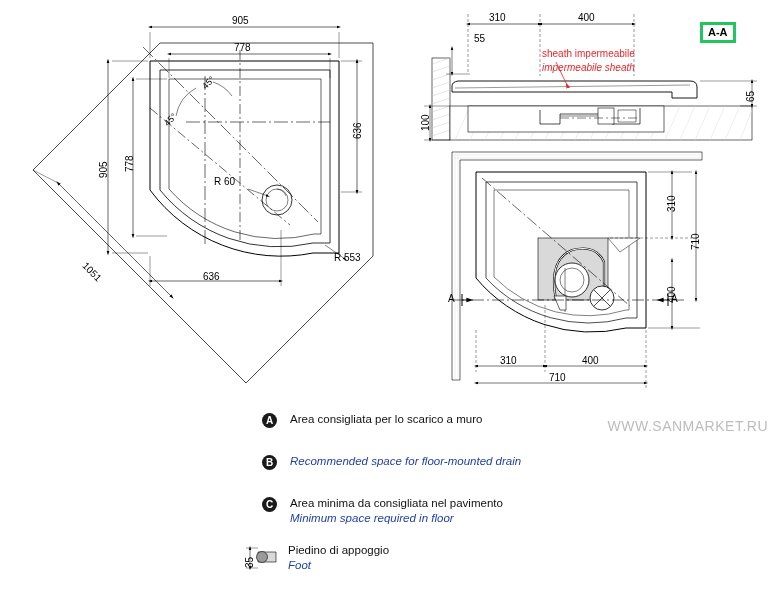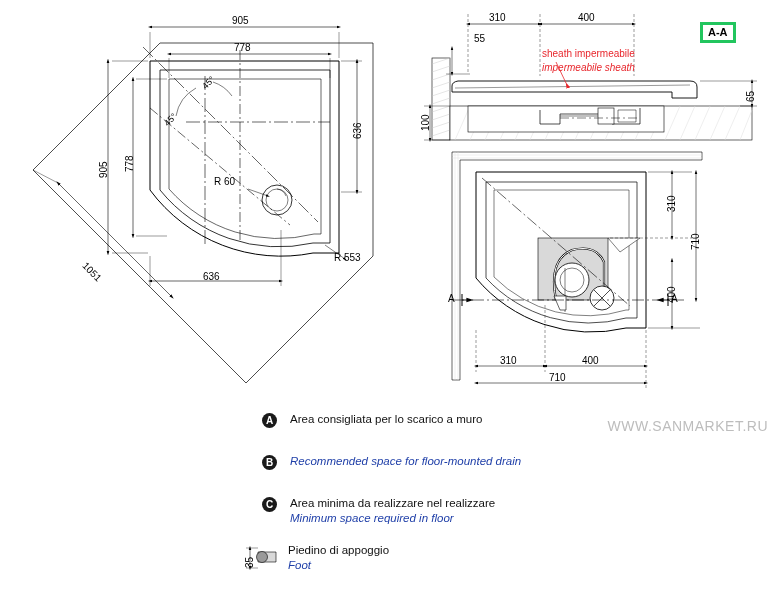--- a/index.html
+++ b/index.html
@@ -357,21 +357,21 @@
       <div class="legend-it">Area consigliata per lo scarico a muro</div>
     </div>
 
     <div class="legend-row">
       <div class="badge">B</div>
       <div class="legend-en">Recommended space for floor-mounted drain</div>
     </div>
 
     <div class="legend-row">
       <div class="badge">C</div>
-      <div class="legend-it">Area minima da realizzare nel realizzare</div>
+      <div class="legend-it">Area minima da consigliata nel pavimento</div>
       <div class="legend-en">Minimum space required in floor</div>
     </div>
 
   </div>
 
   <div class="foot-row">
     <div class="foot-text">
       <div class="legend-it">Piedino di appoggio</div>
       <div class="legend-en">Foot</div>
     </div>

